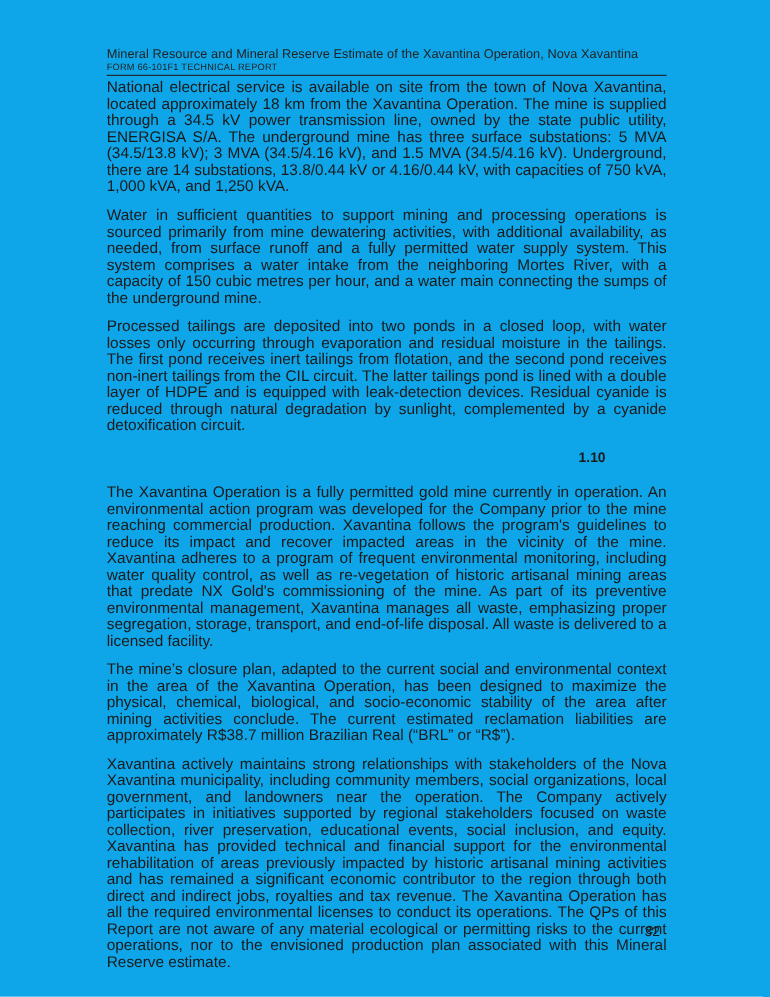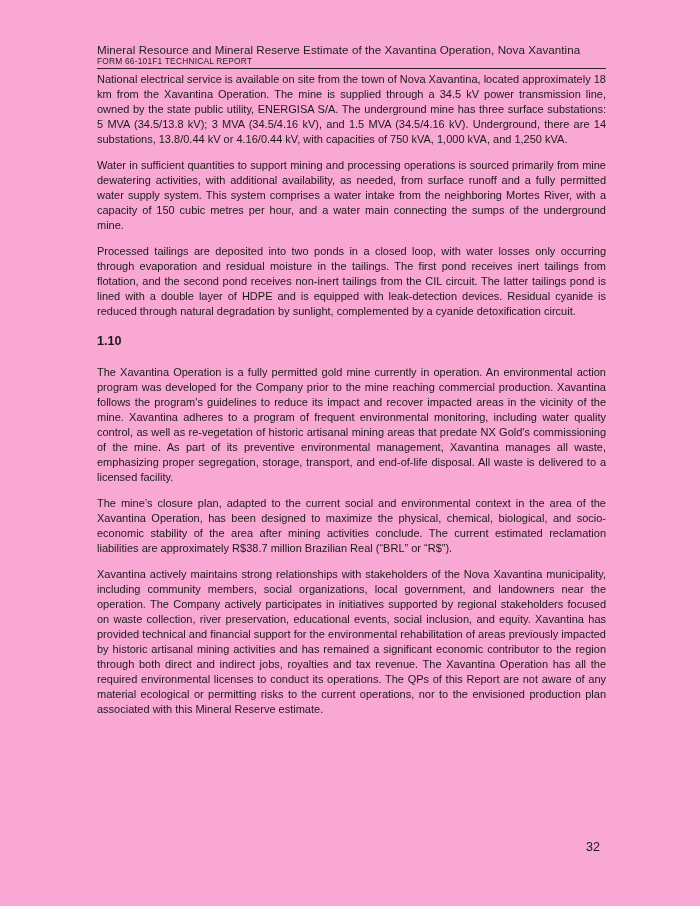--- a/index.html
+++ b/index.html
@@ -12,21 +12,21 @@
       height: 906px;
       position: relative;
       overflow: hidden;
       font-family: "Liberation Sans", sans-serif;
       color: #1a1a1a;
     }
     .page {
       position: absolute;
       left: 0; top: 0;
       width: 700px; height: 906px;
-      background: #f9a8d4;
+      background: #0ea5e9;
     }
     .header {
       position: absolute;
       left: 97px;
       top: 43px;
       width: 509px;
       border-bottom: 1.3px solid #222;
       padding-bottom: 2px;
     }
     .header-title {
@@ -43,32 +43,33 @@
       letter-spacing: 0.2px;
       white-space: nowrap;
     }
     .body {
       position: absolute;
       left: 97px;
       top: 72px;
       width: 509px;
     }
     .para {
-      font-size: 11px;
+      font-size: 14px;
       line-height: 15px;
       text-align: justify;
       margin: 0 0 11px 0;
       color: #1a1a1a;
     }
     .heading {
       display: flex;
       font-weight: bold;
       font-size: 12.6px;
       line-height: 15px;
       margin: 15px 0 16px 0;
+      justify-content: flex-end;
     }
     .heading-num {
       width: 80px;
       flex: 0 0 80px;
     }
     .page-number {
       position: absolute;
       left: 586px;
       top: 840px;
       font-size: 12.5px;

